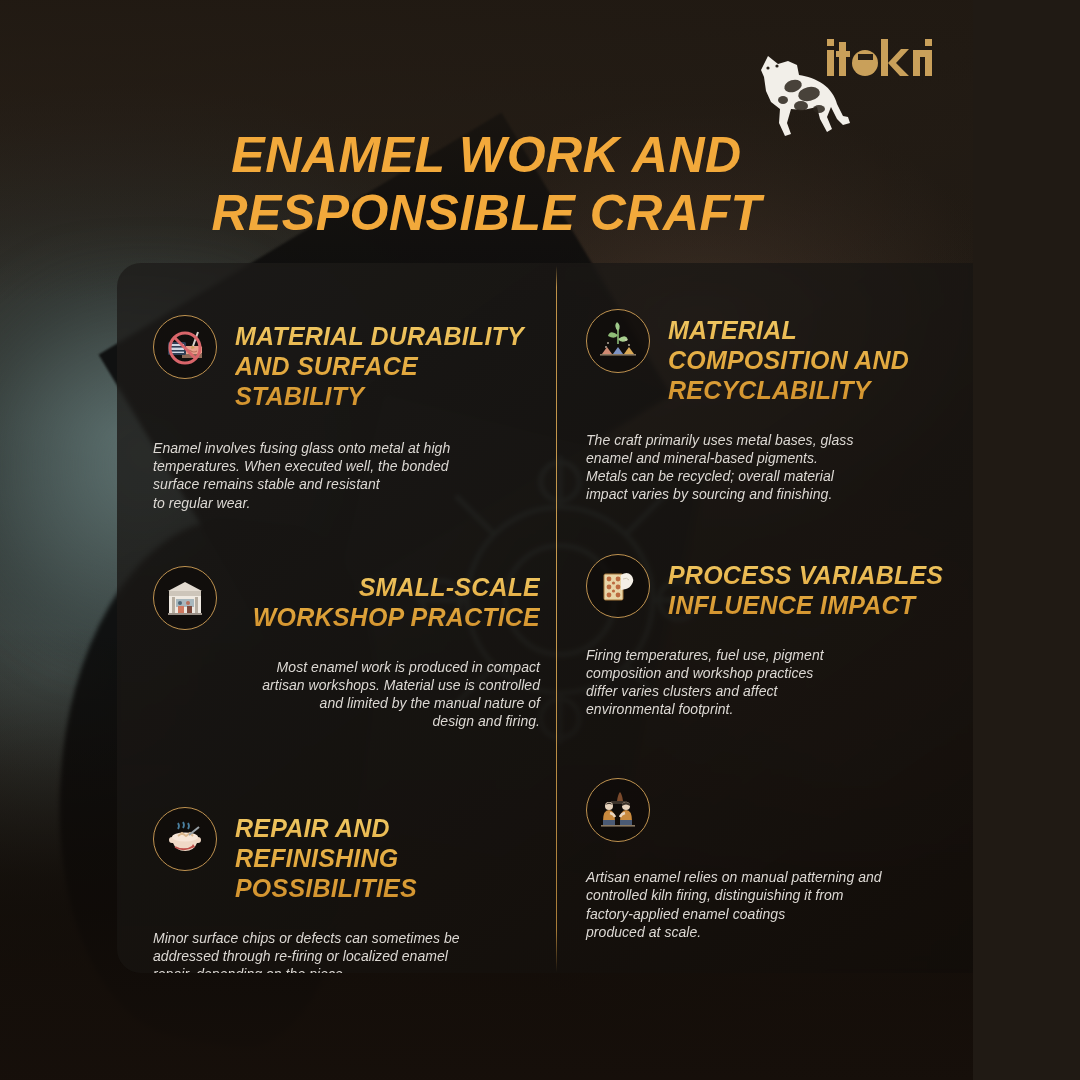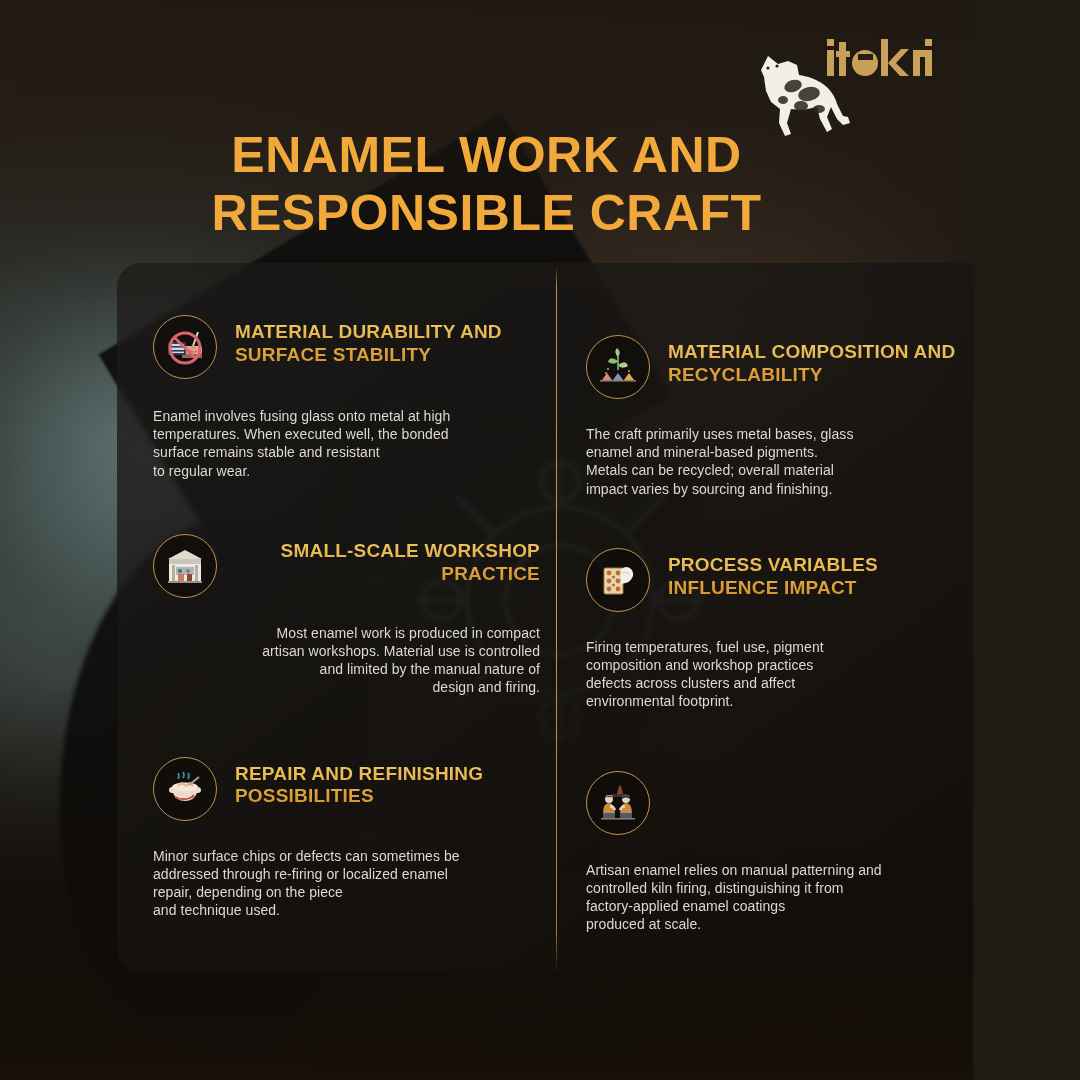--- a/index.html
+++ b/index.html
@@ -13,20 +13,21 @@
     font-family: "Liberation Sans", sans-serif;
     background: #201a14;
   }
 
   #poster {
     position: relative;
     width: 973px;
     height: 1080px;
     overflow: hidden;
     background: #6d28d9;
+    font-style: italic;
   }
 
   
   .bg-layer {
     position: absolute;
     inset: 0;
     pointer-events: none;
   }
   .bg-base {
     background:
@@ -148,21 +149,21 @@
     position: absolute;
     inset: 0;
     display: flex;
   }
   .col {
     flex: 1;
     display: flex;
     flex-direction: column;
   }
   .col-left  { padding: 52px 18px 0 36px; }
-  .col-right { padding: 72px 22px 0 28px; }
+  .col-right { padding: 72px 22px 0 28px; justify-content: flex-end; }
 
   .item { margin-bottom: 32px; }
   .item-head {
     display: flex;
     align-items: flex-start;
     gap: 18px;
   }
   .icon-badge {
     flex: 0 0 auto;
     width: 62px;
@@ -171,42 +172,42 @@
     border: 1.3px solid #c09350;
     background: rgba(12,10,8,0.55);
     display: flex;
     align-items: center;
     justify-content: center;
     overflow: hidden;
   }
   .item-title {
     flex: 1 1 auto;
     margin-top: 6px;
-    font-size: 19px;
+    font-size: 25px;
     font-weight: 800;
     line-height: 1.2;
     letter-spacing: .2px;
     text-transform: uppercase;
     background: linear-gradient(180deg, #f0c964 0%, #e3a93f 55%, #d0902c 100%);
     -webkit-background-clip: text;
     background-clip: text;
     color: transparent;
   }
   .item-body {
     margin-top: 26px;
     color: #ddd9d4;
     font-size: 14px;
     line-height: 1.30;
     letter-spacing: .05px;
     white-space: pre-line;
   }
 
   .col-left .item:nth-child(1) .item-body  { margin-top: 28px; }
   .col-left .item:nth-child(2)             { margin-top: 22px; text-align: right; }
-  .col-left .item:nth-child(3)             { margin-top: 28px; }
+  .col-left .item:nth-child(3)             { margin-top: 44px; }
   .col-right .item:nth-child(2)            { margin-top: 18px; }
   .col-right .item:nth-child(3)            { margin-top: 28px; }
 </style>
 </head>
 <body>
 
 <div id="poster">
 
   <div class="bg-layer bg-base"></div>
   <div class="bg-layer">
@@ -403,21 +404,21 @@
                 </g>
                 <rect x="9" y="11" width="19" height="26" rx="1.5" fill="none" stroke="#a8793c" stroke-width="1"></rect>
                 <path d="M26 12 q6 -4 10 0 q4 4 1 9 q-2 4 -6 5 l-5 1 l0 -15 z" fill="#f4efe6"></path>
                 <path d="M28 16 q4 -2 6 1" stroke="#cfc5b3" stroke-width="1" fill="none"></path>
               </svg>
             </div>
             <div class="item-title">PROCESS VARIABLES INFLUENCE IMPACT</div>
           </div>
           <div class="item-body">Firing temperatures, fuel use, pigment
 composition and workshop practices
-defects across clusters and affect
+differ varies clusters and affect
 environmental footprint.</div>
         </div>
 
         <div class="item">
           <div class="item-head">
             <div class="icon-badge">
               <svg width="46" height="46" viewBox="0 0 46 46">
                 <rect x="16" y="14" width="16" height="3" fill="#3c332b"></rect>
                 <path d="M22 14 q1 -7 3 -9 q2 2 3 9 z" fill="#7a4a2c"></path>
                 <g>

